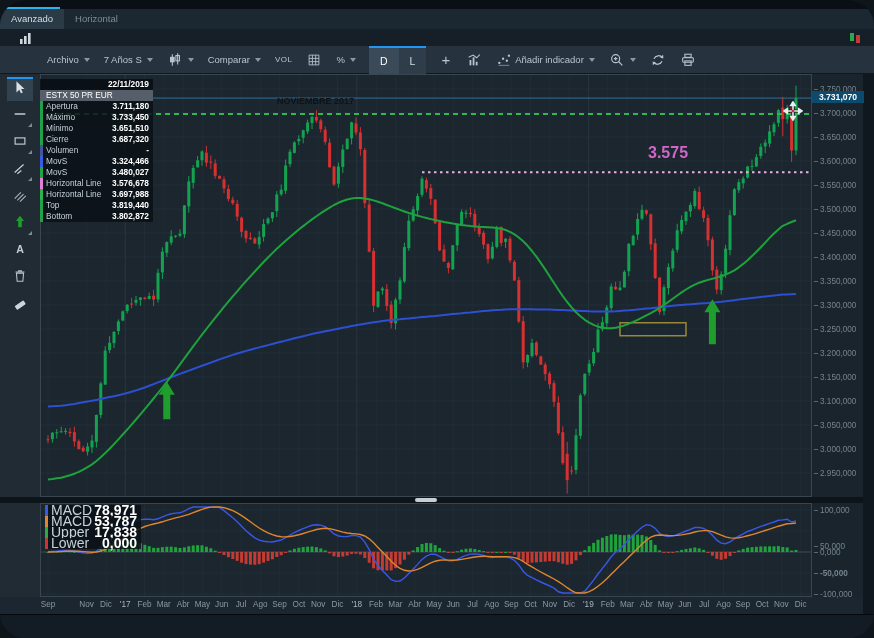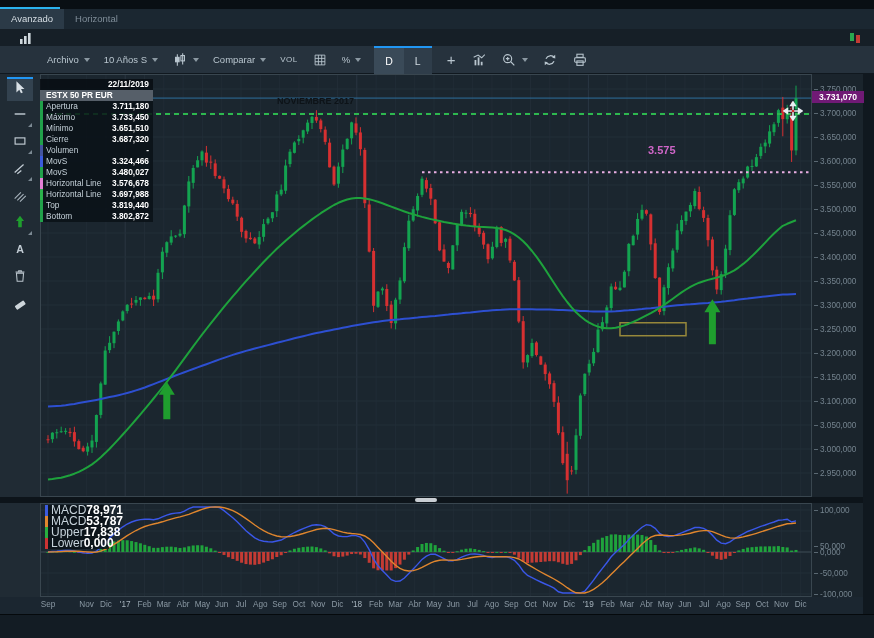--- a/index.html
+++ b/index.html
@@ -1,17 +1,17 @@
 <!DOCTYPE html>
 <html><head>
 <meta charset="utf-8">
 <style>
   html,body{margin:0;padding:0;background:#0e151b;}
   #app{position:relative;width:874px;height:638px;background:#1a242c;overflow:hidden;
-       font-family:"Liberation Sans",sans-serif;-webkit-font-smoothing:antialiased;}
+       font-family:"Liberation Sans",sans-serif;border-radius:26px;-webkit-font-smoothing:antialiased;}
   
   .topstrip{position:absolute;top:0;left:0;right:0;height:9px;background:#090f14;}
   .tab-indicator{position:absolute;top:7px;left:0;width:60px;height:2px;background:#2bb3f0;}
   .tabs{position:absolute;top:9px;left:0;right:0;height:20px;background:#1b2731;display:flex;}
   .tab{padding:0 11px;font-size:9.5px;line-height:20px;color:#7f8d98;cursor:default;}
   .tab.active{background:#2b3a47;color:#d6dee4;}
   .titlebar{position:absolute;top:29px;left:0;right:0;height:17px;background:#161f27;}
   .titlebar .txt{position:absolute;left:38px;top:0;line-height:17px;color:#e9eff3;font-size:10.5px;font-weight:bold;}
   .titlebar svg{position:absolute;}
   .toolbar{position:absolute;top:46px;left:0;right:0;height:28px;background:#26323d;
@@ -36,34 +36,34 @@
   .divider{position:absolute;left:0;top:497px;width:863px;height:6px;background:#0d141a;}
   .divhandle{position:absolute;left:415px;top:498px;width:22px;height:4px;background:#c9ced3;border-radius:2px;}
   .xaxis{position:absolute;left:0;top:597px;width:863px;height:17px;background:#1b2630;}
   .xlab{position:absolute;top:3px;width:26px;text-align:center;font-size:8.2px;color:#8a98a3;}
   .xlab.year{color:#a7b4be;}
   .bottomstrip{position:absolute;left:0;top:614px;width:874px;height:24px;background:#131c24;border-top:1px solid #05090c;}
   .rightstrip{position:absolute;left:863px;top:74px;width:11px;height:540px;background:#10181f;}
   .ptick,.mtick{position:absolute;left:814px;font-size:8.2px;color:#75848f;white-space:nowrap;}
   .ptick::before,.mtick::before{content:"";display:inline-block;width:4px;height:1px;background:#5a6872;
        vertical-align:middle;margin-right:2px;}
-  .pricebadge{position:absolute;left:812px;width:52px;height:12px;background:#701a75;color:#fff;
+  .pricebadge{position:absolute;left:812px;width:52px;height:12px;background:#0c4a6e;color:#fff;
        font-size:8.6px;font-weight:bold;text-align:center;line-height:12px;}
   
   .dpanel{position:absolute;left:40px;top:79px;width:113px;font-size:8.3px;z-index:5;}
   .dp-date{height:11px;line-height:11px;text-align:right;color:#fff;font-weight:bold;background:rgba(8,14,19,0.88);padding-right:4px;}
-  .dp-inst{height:11px;line-height:11px;background:#565f69;color:#fff;font-weight:bold;padding-left:6px;}
+  .dp-inst{height:11px;line-height:11px;background:#565f69;color:#fff;font-weight:normal;padding-left:6px;}
   .dp-row{position:relative;height:11px;line-height:11px;display:flex;background:rgba(10,17,23,0.84);padding-left:6px;box-sizing:border-box;}
   .dp-row .bar{position:absolute;left:0;top:0;width:3px;height:100%;}
   .dp-row .lab{flex:1;color:#c6d2da;}
   .dp-row .val{padding-right:4px;color:#fff;font-weight:bold;}
-  .mpanel{position:absolute;left:45px;top:505px;width:64px;font-size:12px;z-index:5;}
+  .mpanel{position:absolute;left:45px;top:505px;width:96px;font-size:14px;z-index:5;}
   
   .ann-nov{position:absolute;left:277px;top:96px;font-size:9px;font-weight:bold;color:#0d1318;z-index:3;}
-  .ann-3575{position:absolute;left:648px;top:144px;font-size:11px;font-weight:bold;color:#cf66c8;z-index:3;}
+  .ann-3575{position:absolute;left:648px;top:144px;font-size:16px;font-weight:bold;color:#cf66c8;z-index:3;}
   .cursor-icon{position:absolute;left:783px;top:101px;z-index:6;}
 </style>
 </head>
 <body>
 
 <div id="app">
   <div class="topstrip"></div>
   <div class="tab-indicator"></div>
   <div class="tabs">
     <div class="tab active">Avanzado</div>
@@ -81,21 +81,21 @@
         <rect x="8" y="3" width="4" height="8" fill="#c43b34"></rect>
       </svg>
   </div>
 
   <div class="toolbar">
     <div class="tbtn">
         <span>Archivo</span>
         <span class="caret"></span>
       </div>
     <div class="tbtn">
-        <span>10 Años S</span>
+        <span>7 Años S</span>
         <span class="caret"></span>
       </div>
     <div class="tbtn">
       <svg width="16" height="16" viewBox="0 0 18 18">
           <g stroke="#b9c6cf" stroke-width="1.2">
             <line x1="6" y1="2.5" x2="6" y2="15.5"></line>
             <rect x="4" y="6" width="4" height="5" fill="#b9c6cf"></rect>
             <line x1="12" y1="1.5" x2="12" y2="14"></line>
             <rect x="10" y="4" width="4" height="6" fill="none"></rect>
           </g>
@@ -125,20 +125,33 @@
     <div class="tbtn plusbtn">+</div>
     <div class="tbtn">
       <svg width="16" height="16" viewBox="0 0 18 18">
           <g fill="#b9c6cf">
             <rect x="4" y="9" width="2" height="6"></rect>
             <rect x="7.5" y="6" width="2" height="9"></rect>
             <rect x="11" y="11" width="2" height="4"></rect>
           </g>
           <path d="M3,6 L8,3.5 L12,6.5 L15.5,3" stroke="#b9c6cf" fill="none" stroke-width="1.2"></path>
         </svg>
+      </div>
+    <div class="tbtn">
+      <svg width="15" height="15" viewBox="0 0 18 18" style="margin-right:4px">
+          <g fill="#b9c6cf">
+            <circle cx="4" cy="13" r="1.4"></circle>
+            <circle cx="8.5" cy="8" r="1.4"></circle>
+            <circle cx="13" cy="10.5" r="1.4"></circle>
+            <circle cx="15.5" cy="4.5" r="1.4"></circle>
+          </g>
+          <path d="M3,16 L16,16" stroke="#8b98a2" stroke-width="1"></path>
+        </svg>
+      <span>Añadir indicador</span>
+        <span class="caret"></span>
       </div>
     <div class="tbtn">
       <svg width="16" height="16" viewBox="0 0 18 18">
           <circle cx="7.5" cy="7.5" r="4.5" stroke="#b9c6cf" fill="none" stroke-width="1.3"></circle>
           <path d="M7.5,5.5 V9.5 M5.5,7.5 H9.5 M11,11 L15,15" stroke="#b9c6cf" stroke-width="1.3" fill="none"></path>
         </svg>
       <span class="caret"></span>
       </div>
     <div class="tbtn">
       <svg width="16" height="16" viewBox="0 0 18 18">
@@ -903,21 +916,21 @@
       <div class="ptick" style="top: 396.5px;">3.100,000</div>
       <div class="ptick" style="top: 420.5px;">3.050,000</div>
       <div class="ptick" style="top: 444.5px;">3.000,000</div>
       <div class="ptick" style="top: 468.5px;">2.950,000</div>
     </div>
   <div class="pricebadge" style="top:91px">3.731,070</div>
   <div id="macdaxis">
       <div class="mtick" style="top: 505.5px;">100,000</div>
       <div class="mtick" style="top: 542px;">50,000</div>
       <div class="mtick" style="top: 547.5px;">0,000</div>
-      <div class="mtick" style="top: 568.5px;">-50,000</div>
+      <div class="mtick" style="top: 568.5px; font-weight: bold;">-50,000</div>
       <div class="mtick" style="top: 589.5px;">-100,000</div>
     </div>
 
   <div class="dpanel">
     <div class="dp-date">22/11/2019</div>
     <div class="dp-inst">ESTX 50 PR EUR</div>
     <div id="dp-rows">
         <div class="dp-row">
           <span class="bar" style="background:#21a14a"></span>
           <span class="lab">Apertura</span>

